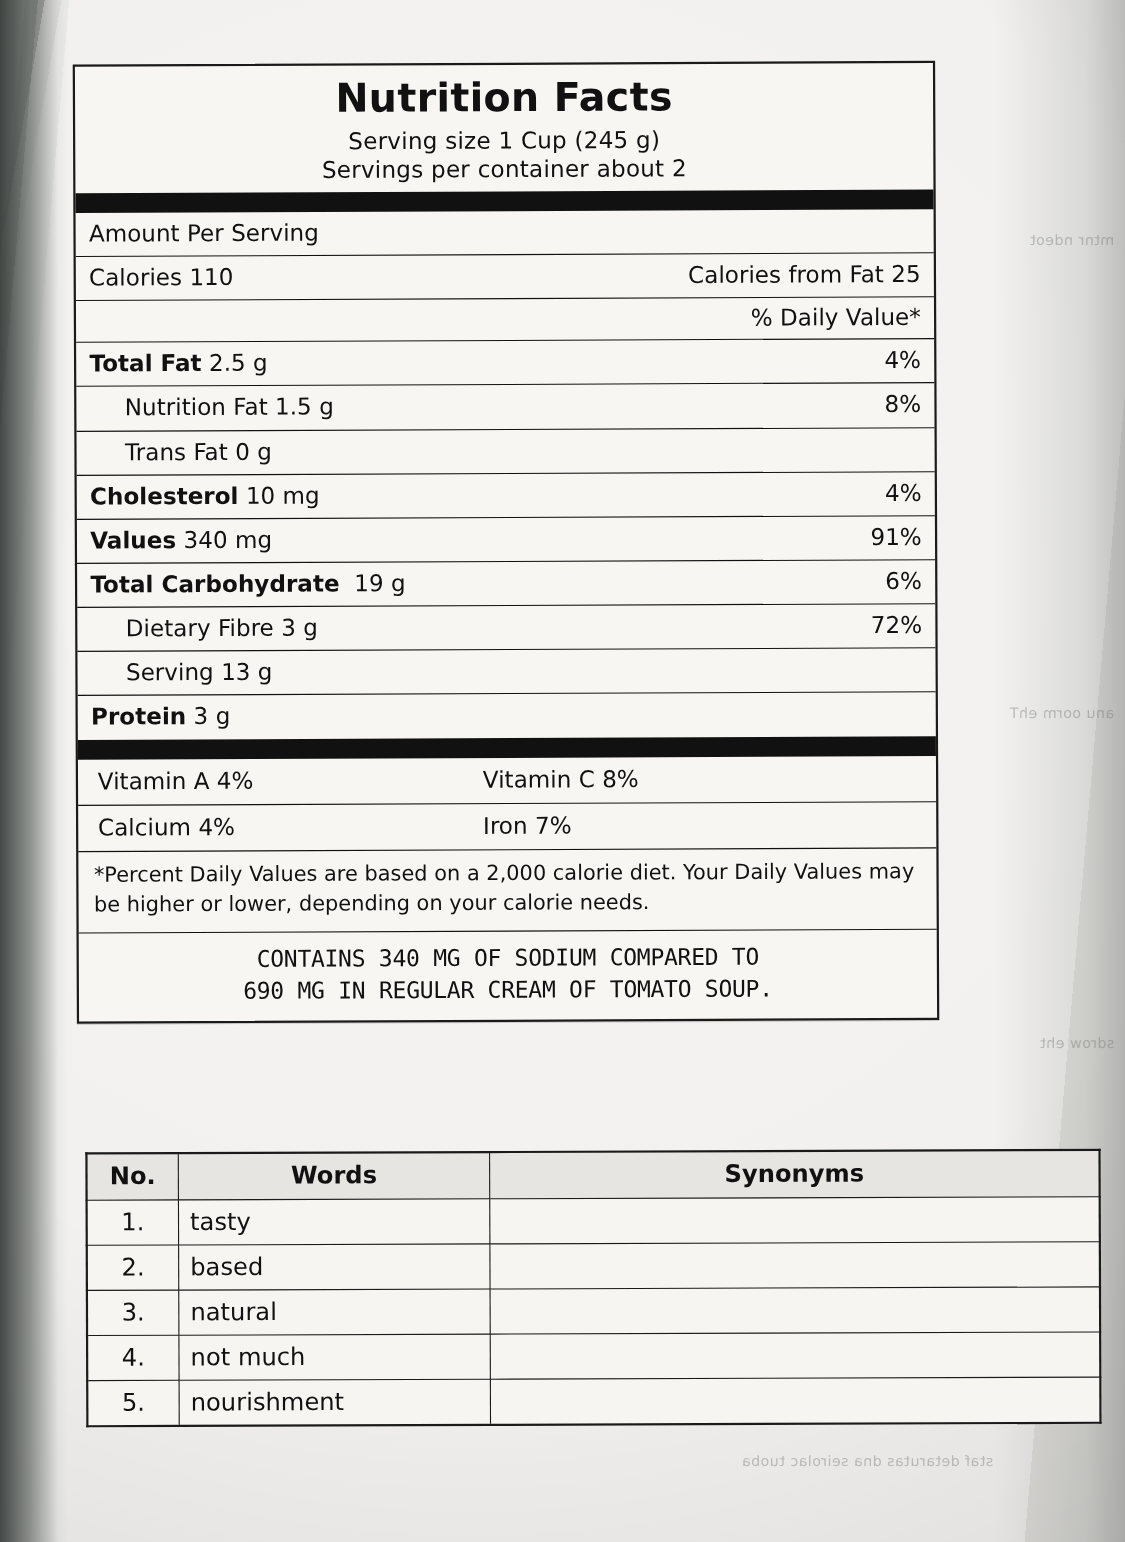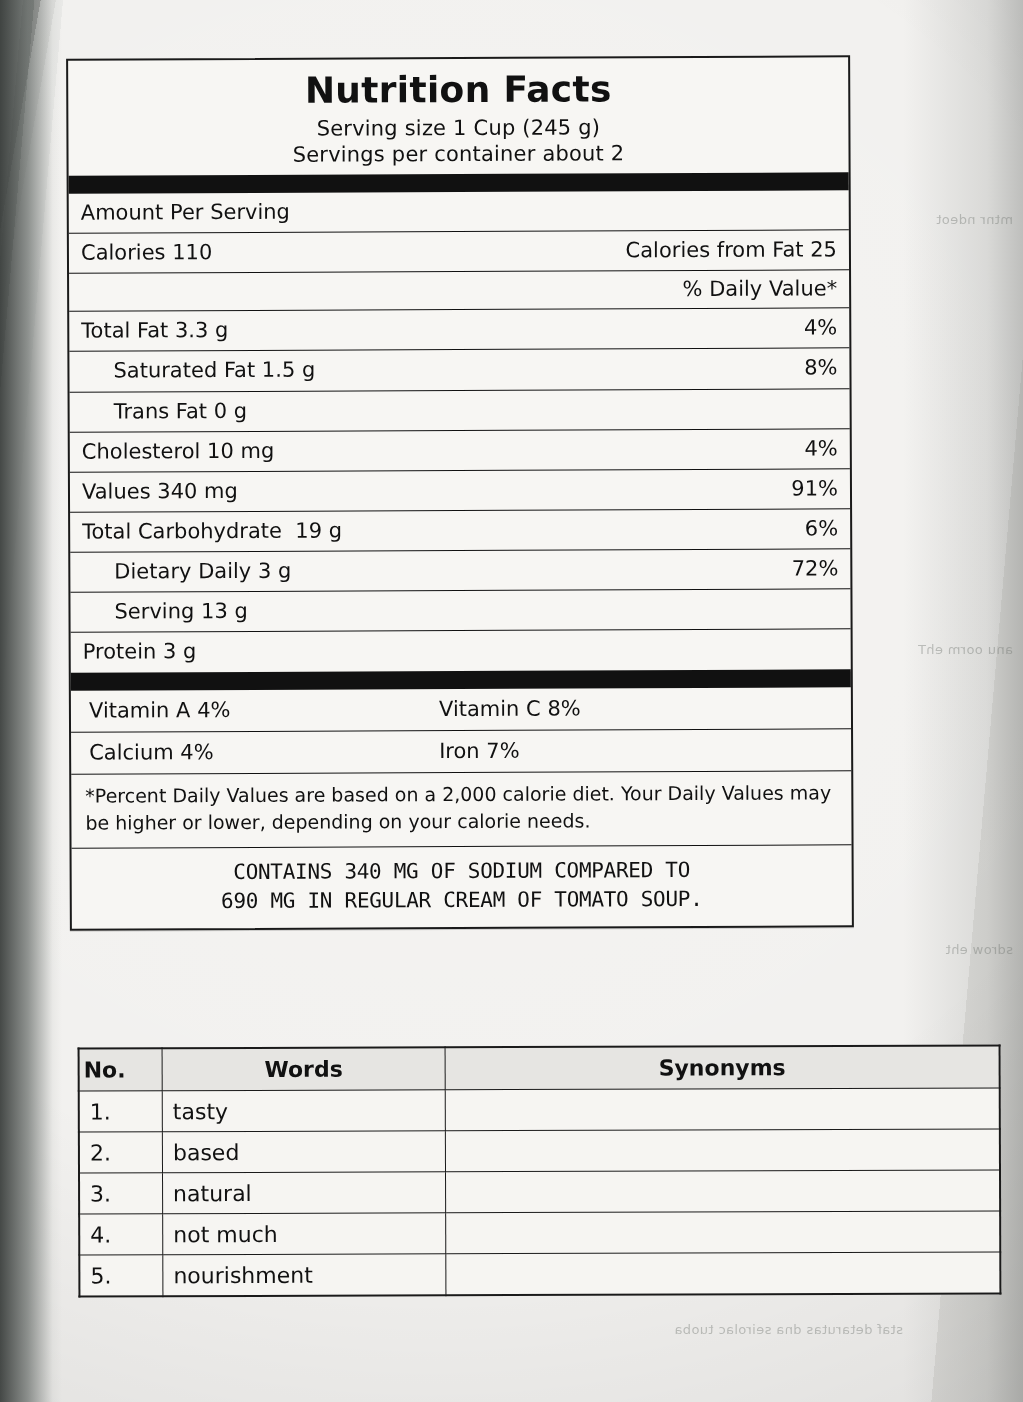--- a/index.html
+++ b/index.html
@@ -98,21 +98,21 @@
     justify-content: space-between;
     align-items: baseline;
     border-bottom: 1.5px solid #111;
     padding: 7px 12px 8px 12px;
     font-size: 21px;
     line-height: 1.15;
   }
   .row.no-border { border-bottom: none; }
   .row .left { white-space: nowrap; }
   .row .right { white-space: nowrap; }
-  .b { font-weight: normal; }
+  .b { font-weight: bold; }
   .indent { padding-left: 44px; }
   .dv-row {
     display: flex;
     justify-content: flex-end;
     border-bottom: 1.5px solid #111;
     padding: 6px 12px 7px 12px;
     font-size: 21px;
   }
   .vit-row {
     display: flex;
@@ -155,21 +155,21 @@
   }
   .wordtable th {
     font-weight: bold;
     padding: 8px 4px;
     background: #e6e5e2;
   }
   .wordtable td {
     padding: 7px 10px;
     height: 26px;
   }
-  .col-no { width: 62px; text-align: left; }
+  .col-no { width: 62px; text-align: center; }
   .col-word { width: 262px; }
   .col-syn { }
   .hdr-syn { text-align: center; }
 </style>
 </head>
 <body>
 
 <div class="page-photo"></div>
 <div class="spine-shadow"></div>
 <div class="right-edge"></div>
@@ -195,26 +195,26 @@
   <div class="row">
     <span class="left">Calories 110</span>
     <span class="right">Calories from Fat 25</span>
   </div>
 
   <div class="dv-row">
     <span>% Daily Value*</span>
   </div>
 
   <div class="row">
-    <span class="left"><span class="b">Total Fat</span> <span>3.3 g</span></span>
+    <span class="left"><span class="b">Total Fat</span> <span>2.5 g</span></span>
     <span class="right">4%</span>
   </div>
 
   <div class="row indent">
-    <span class="left"><span>Saturated Fat</span> <span>1.5 g</span></span>
+    <span class="left"><span>Nutrition Fat</span> <span>1.5 g</span></span>
     <span class="right">8%</span>
   </div>
 
   <div class="row indent">
     <span class="left"><span>Trans Fat</span> <span>0 g</span></span>
     <span class="right"></span>
   </div>
 
   <div class="row">
     <span class="left"><span class="b">Cholesterol</span> <span>10 mg</span></span>
@@ -225,21 +225,21 @@
     <span class="left"><span class="b">Values</span> <span>340 mg</span></span>
     <span class="right">91%</span>
   </div>
 
   <div class="row">
     <span class="left"><span class="b">Total Carbohydrate</span> &nbsp;<span>19 g</span></span>
     <span class="right">6%</span>
   </div>
 
   <div class="row indent">
-    <span class="left"><span>Dietary Daily</span> <span>3 g</span></span>
+    <span class="left"><span>Dietary Fibre</span> <span>3 g</span></span>
     <span class="right">72%</span>
   </div>
 
   <div class="row indent">
     <span class="left"><span>Serving</span> <span>13 g</span></span>
     <span class="right"></span>
   </div>
 
   <div class="row no-border">
     <span class="left"><span class="b">Protein</span> <span>3 g</span></span>

